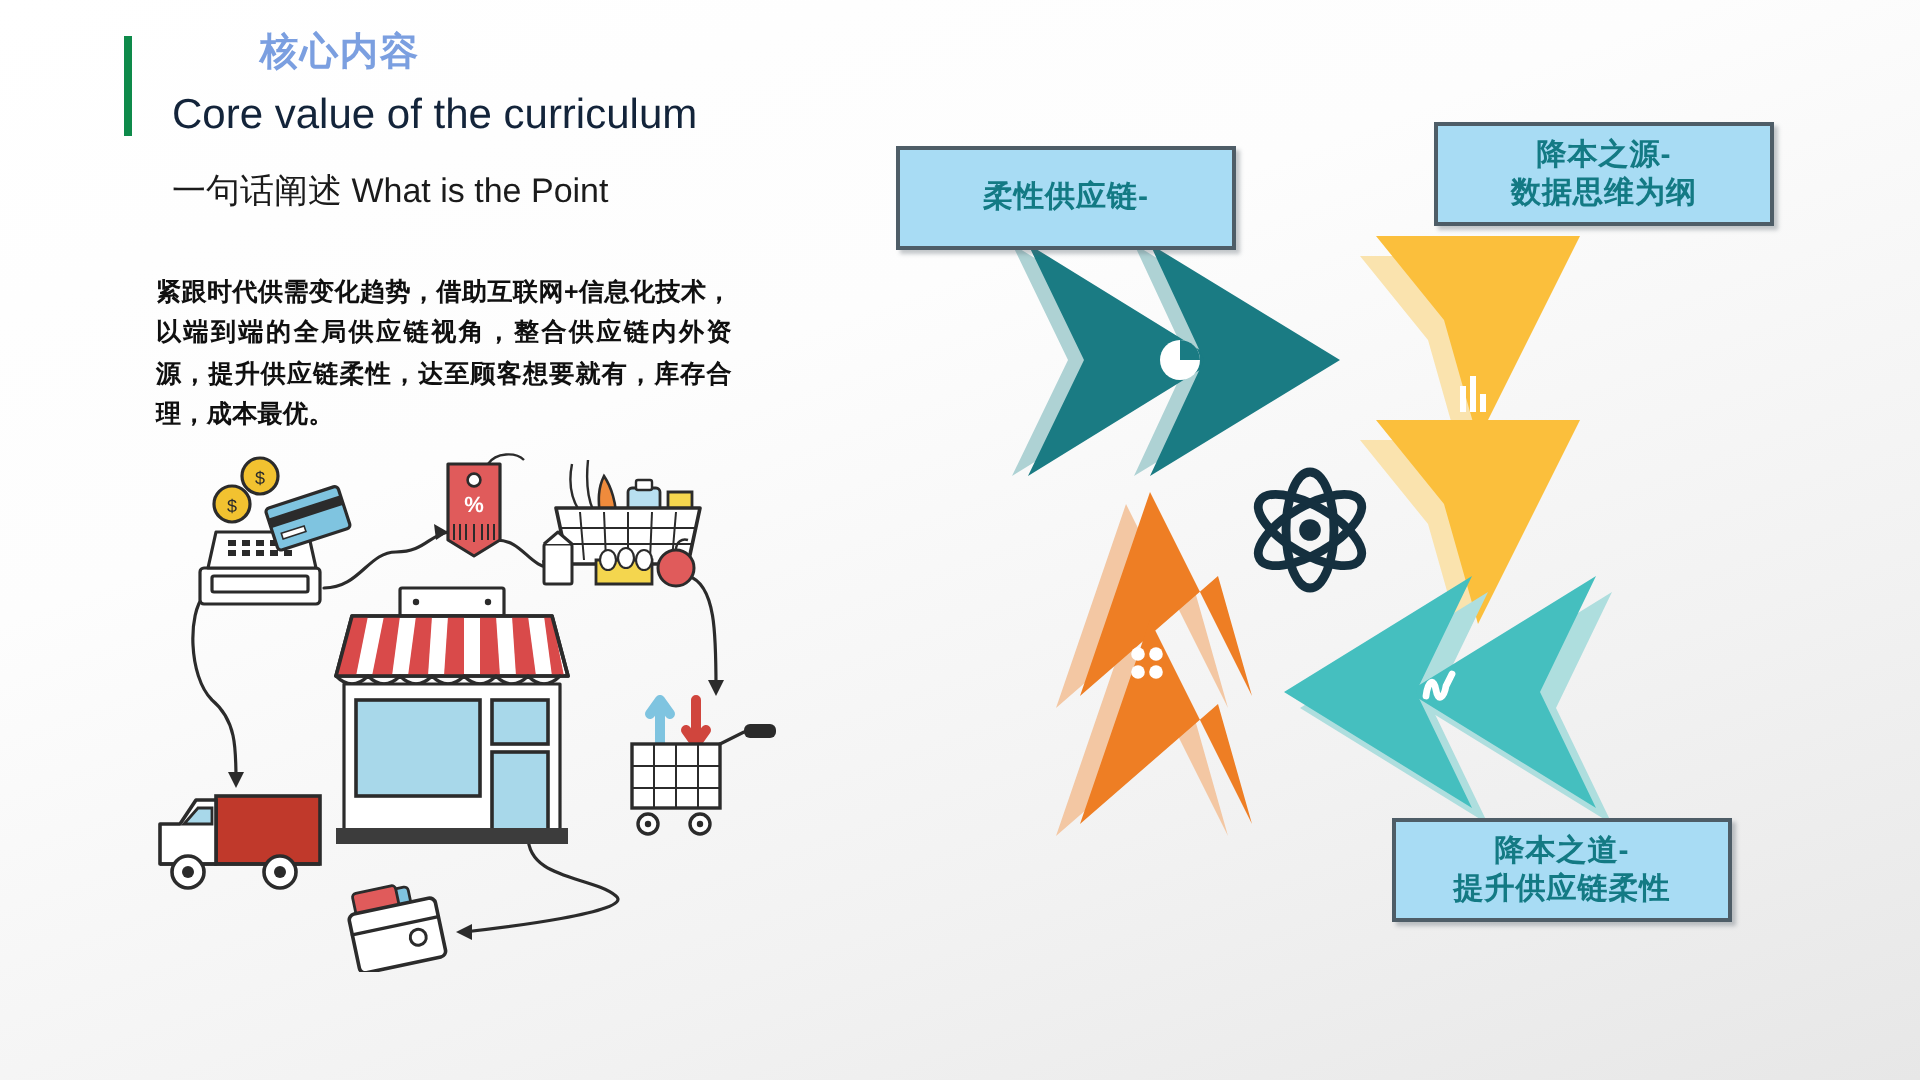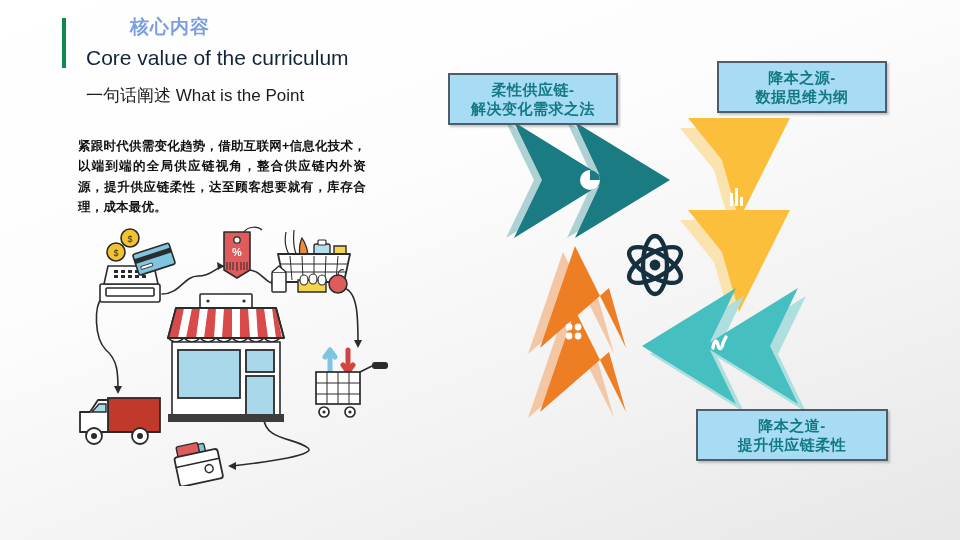--- a/index.html
+++ b/index.html
@@ -103,21 +103,21 @@
     text-align: center;
     display: flex;
     align-items: center;
     justify-content: center;
     letter-spacing: 0.5px;
   }
   .label-box span { display: block; }
   #box-tl { left: 18px;  top: 33px;  width: 170px; height: 52px; }
   #box-tr { left: 266px; top: 21px;  width: 170px; height: 52px; margin-left: 21px; }
   #box-bl { left: 18px;  top: 369px; width: 170px; height: 52px; }
-  #box-br { left: 266px; top: 369px; width: 192px; height: 52px; }
+  #box-br { left: 266px; top: 369px; width: 170px; height: 52px; }
 
   #atom {
     position: absolute;
     left: 192px;
     top: 192px;
     width: 66px;
     height: 66px;
   }
 </style>
 </head>
@@ -352,21 +352,20 @@
         <ellipse cx="33" cy="33" rx="12" ry="29"></ellipse>
         <ellipse cx="33" cy="33" rx="12" ry="29" transform="rotate(60 33 33)"></ellipse>
         <ellipse cx="33" cy="33" rx="12" ry="29" transform="rotate(120 33 33)"></ellipse>
       </g>
       <circle cx="33" cy="33" r="5.4" fill="#15303f"></circle>
     </svg>
 
     <div class="label-box" id="box-tl">
       <div>
         <span>柔性供应链-</span>
-        <span>解决变化需求之法</span>
       </div>
     </div>
 
     <div class="label-box" id="box-tr">
       <div>
         <span>降本之源-</span>
         <span>数据思维为纲</span>
       </div>
     </div>
 

